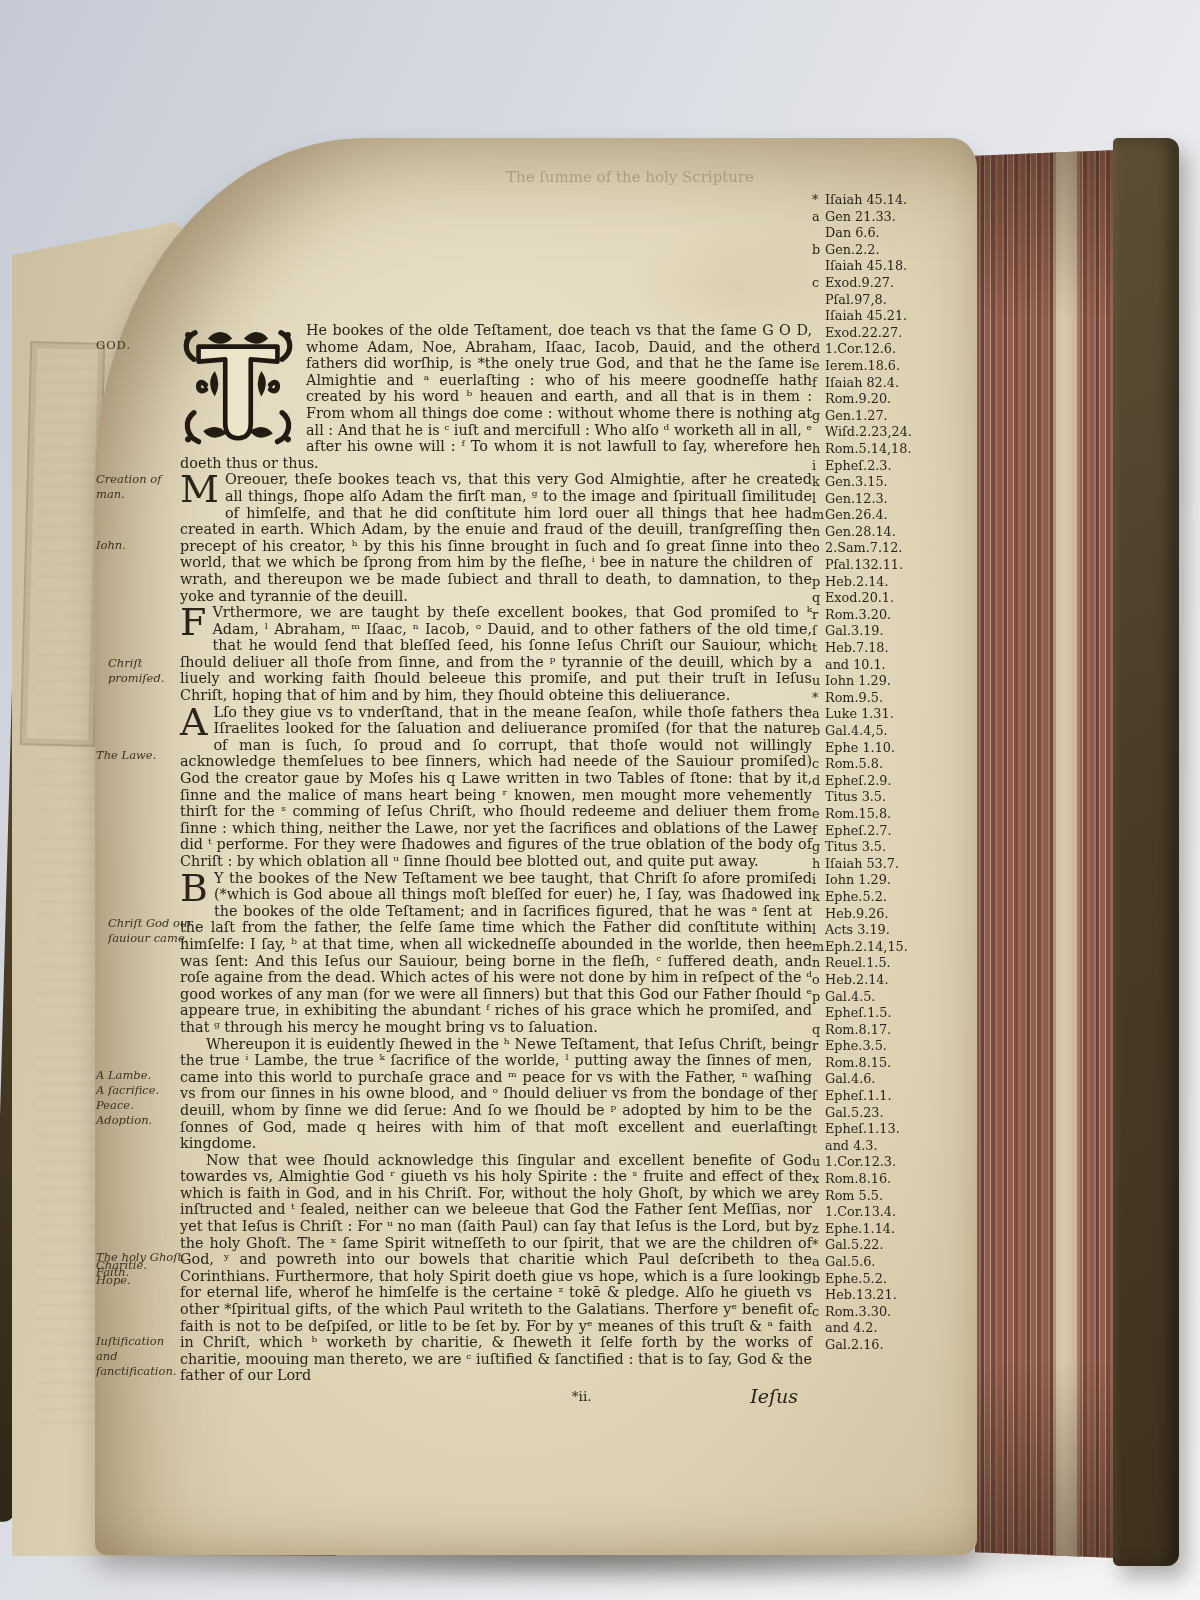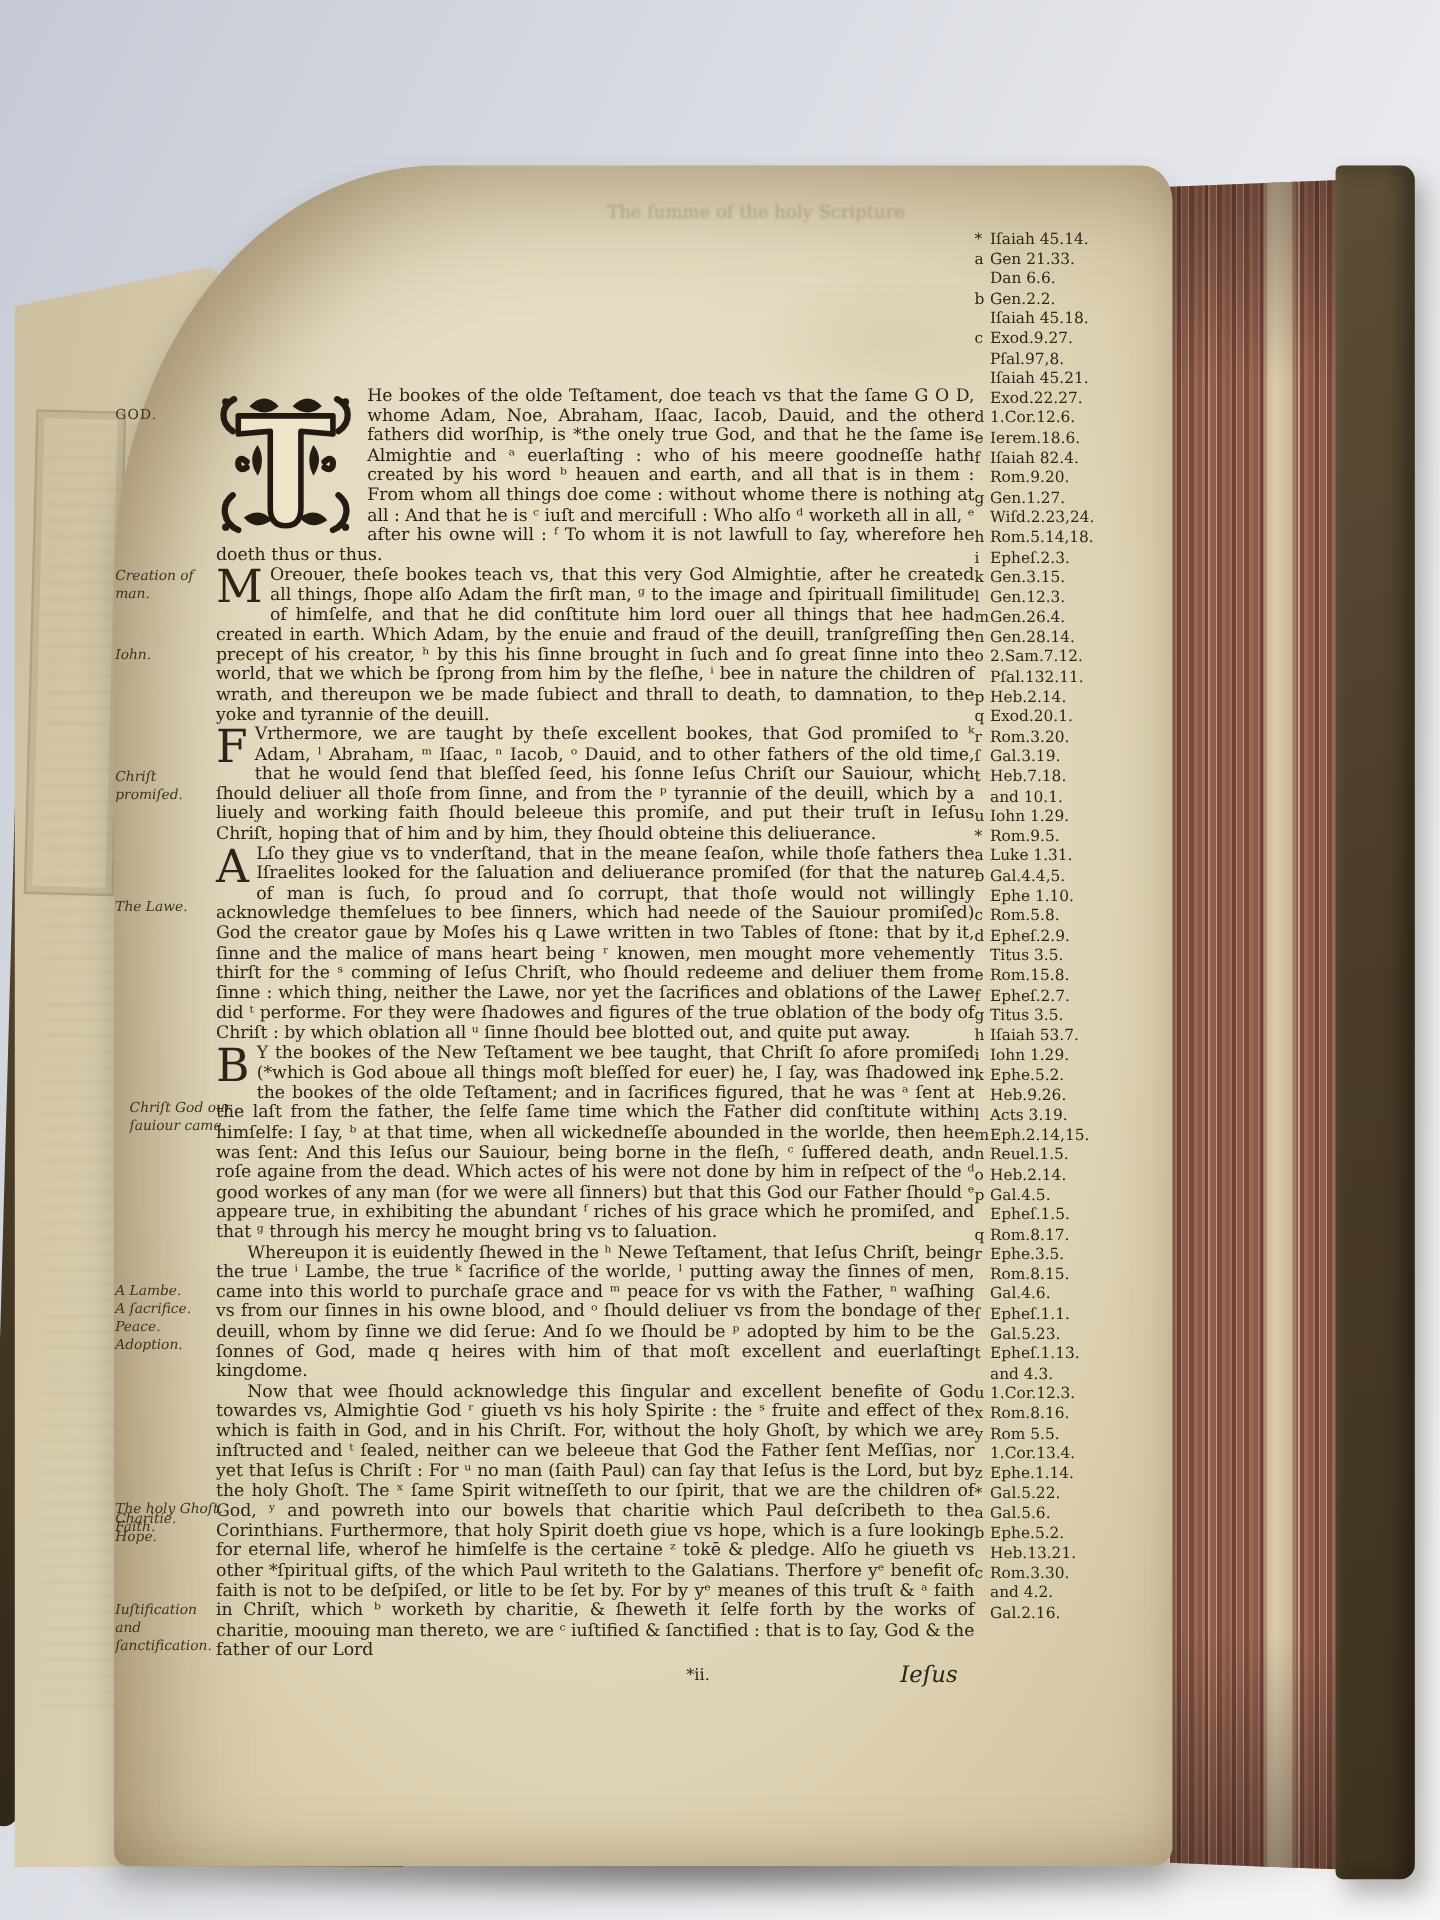--- a/index.html
+++ b/index.html
@@ -53,21 +53,21 @@
          font-size:15px;color:rgba(110,92,58,.38);filter:blur(.7px);}
   .title-wrap{position:absolute;left:190px;top:182px;width:622px;z-index:7;text-align:center;}
   .title-l1{font-size:33px;font-weight:bold;letter-spacing:.5px;line-height:1.1;}
   .title-l2{font-size:25px;font-weight:bold;margin-top:3px;line-height:1.1;}
   .title-l3{font-size:19px;font-weight:bold;margin-top:5px;letter-spacing:1px;line-height:1.1;}
   .title-ornament{position:absolute;left:-8px;top:8px;}
   
   .mn{position:absolute;left:96px;width:92px;z-index:7;font-style:italic;font-size:11.5px;
       line-height:15px;color:#3b3323;white-space:pre-line;}
   .mn1{top:338px;font-style:normal;letter-spacing:1px;}
-  .mn2{top:472px;} .mn3{top:538px;} .mn4{top:640px;} .mn5{top:748px;}
+  .mn2{top:472px;} .mn3{top:538px;} .mn4{top:656px;margin-left:12px;} .mn5{top:748px;}
   .mn6{top:916px;margin-left:12px;} .mn7{top:1068px;} .mn8{top:1250px;} .mn9{top:1258px;} .mn10{top:1334px;}
   
   .body-col{position:absolute;left:180px;top:306px;width:632px;z-index:7;
       font-size:14.4px;line-height:16.6px;text-align:justify;margin-top:16px;}
   .body-col p{margin:0;}
   .p1{margin-bottom:14px;} .p2{margin-bottom:20px;clear:both;} .p3{margin-bottom:24px;} .p4{margin-bottom:20px;}
   .p6,.p7{text-indent:26px;}
   .cap-wood{float:left;width:116px;height:124px;margin:2px 10px 2px 0;}
   .cap{float:left;font-size:38px;line-height:31px;padding:3px 6px 0 0;}
   .footer-row{position:relative;height:20px;margin-top:4px;}

